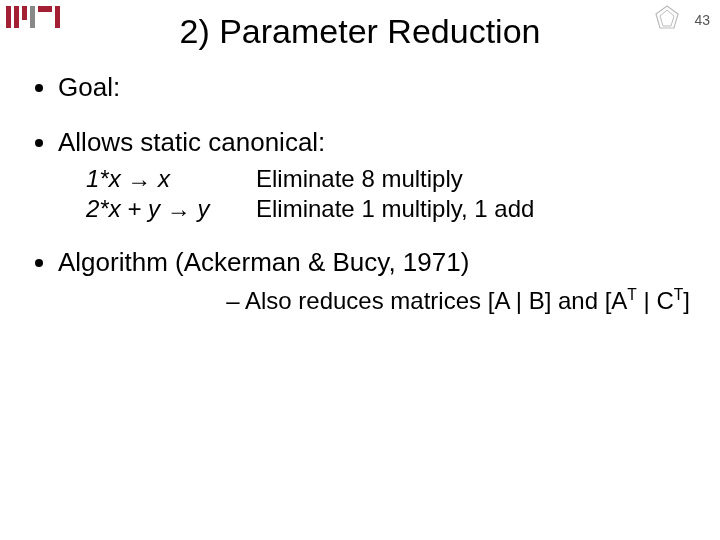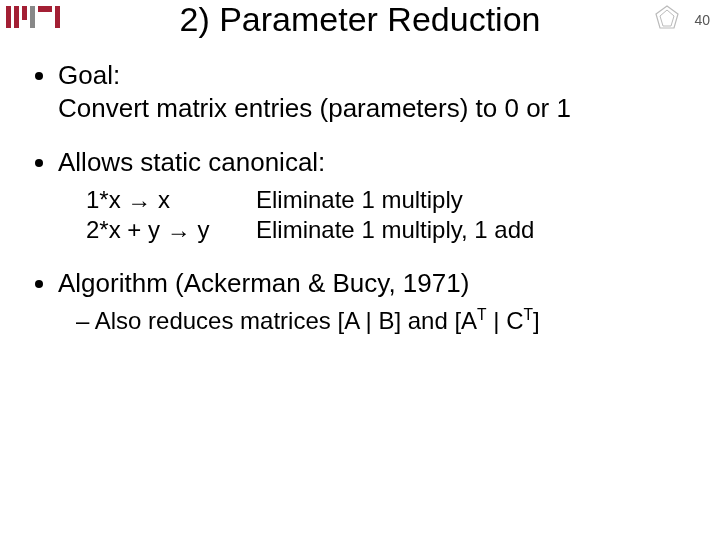--- a/index.html
+++ b/index.html
@@ -46,20 +46,21 @@
   .page-num {
     position: absolute;
     top: 12px;
     right: 10px;
     font-size: 14px;
     color: #555;
   }
   .title {
     text-align: center;
     font-size: 34px;
+    padding-top: 12px;
     font-weight: normal;
   }
   .body {
     padding: 20px 30px 0 30px;
     font-size: 26px;
     line-height: 1.25;
   }
   ul.top {
     list-style: disc;
     margin: 0;
@@ -67,27 +68,28 @@
   }
   ul.top > li {
     margin-bottom: 22px;
   }
   .ex-table {
     margin-left: 28px;
     margin-top: 6px;
     font-size: 24px;
   }
   .ex-table .row { display: flex; }
-  .ex-table .c1 { width: 170px; }
+  .ex-table .c1 { width: 170px; font-style: italic; }
   .ex-table .c2 { }
   ul.sub {
     list-style: none;
     margin: 6px 0 0 18px;
     padding: 0;
     font-size: 24px;
+    text-align: right;
   }
   ul.sub li::before {
     content: "– ";
   }
   sup { font-size: 0.65em; }
   .arrow { font-family: Arial; }
 </style>
 </head>
 <body>
 <div class="slide">
@@ -101,36 +103,35 @@
   <div class="bar b6"></div>
 </div>
 
 <div class="csail-logo">
   <svg viewBox="0 0 30 28">
     <path d="M15 2 L26 10 L22 24 L8 24 L4 10 Z" fill="none" stroke="#bbb" stroke-width="1.2"></path>
     <path d="M15 6 L22 12 L19 22 L11 22 L8 12 Z" fill="none" stroke="#bbb" stroke-width="1"></path>
   </svg>
 </div>
 
-<div class="page-num">40</div>
+<div class="page-num">43</div>
 
 <div class="title">2) Parameter Reduction</div>
 
 <div class="body">
   <ul class="top">
     <li>
       <span>Goal:</span><br>
-      <span>Convert matrix entries (parameters) to 0 or 1</span>
     </li>
     <li>
       <span>Allows static canonical:</span>
       <div class="ex-table">
         <div class="row">
           <div class="c1 arrow">1*x → x</div>
-          <div class="c2">Eliminate 1 multiply</div>
+          <div class="c2">Eliminate 8 multiply</div>
         </div>
         <div class="row">
           <div class="c1 arrow">2*x + y → y</div>
           <div class="c2">Eliminate 1 multiply, 1 add</div>
         </div>
       </div>
     </li>
     <li>
       <span>Algorithm (Ackerman &amp; Bucy, 1971)</span>
       <ul class="sub">

